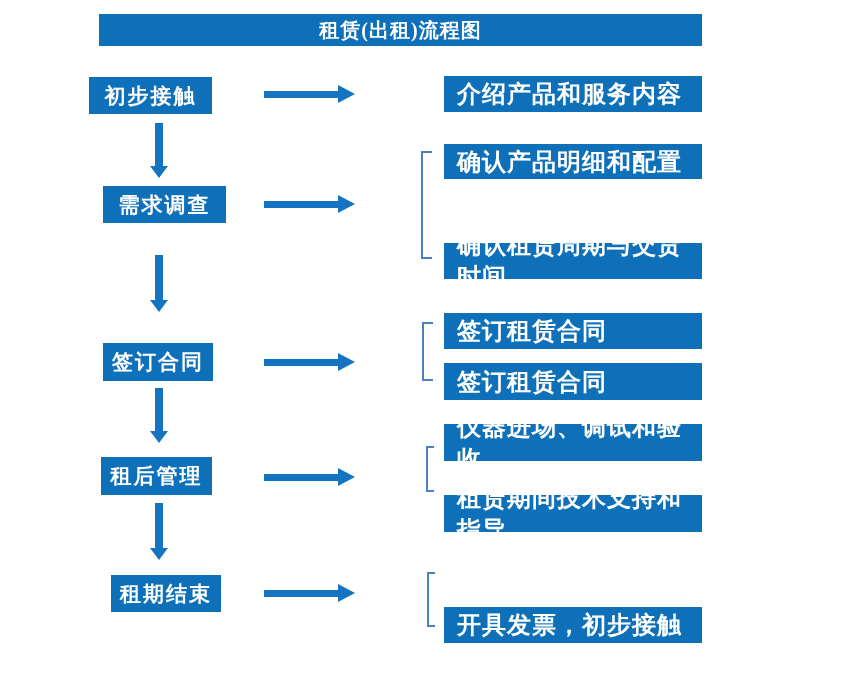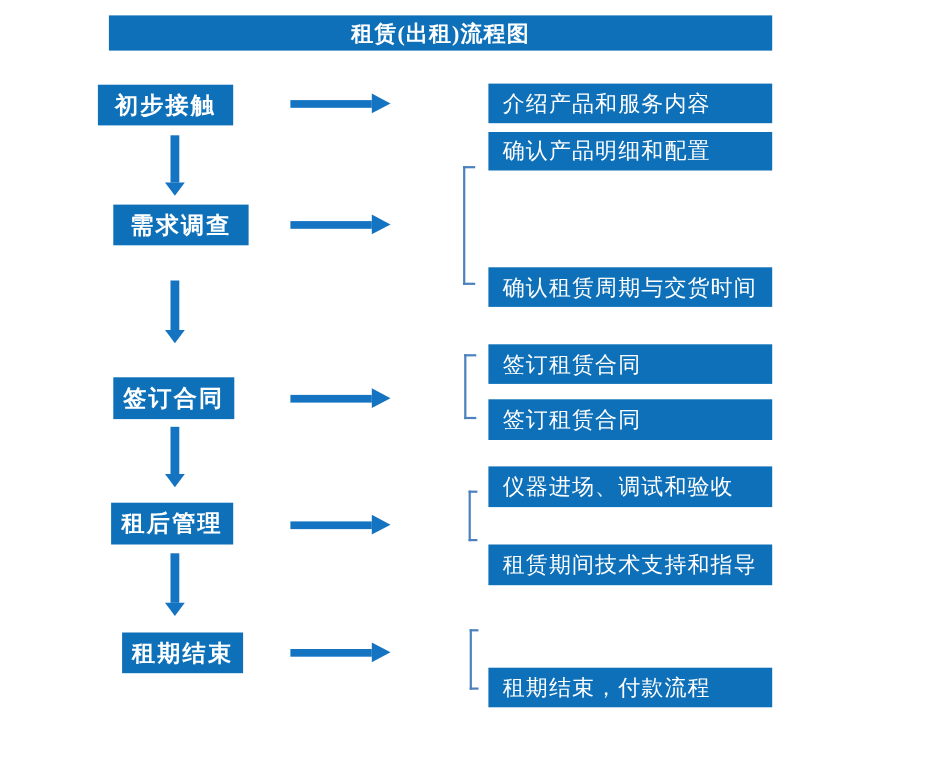--- a/index.html
+++ b/index.html
@@ -20,21 +20,21 @@
     position:absolute;
     background:var(--box-blue,#0E70B8);
     color:#fff;display:flex;align-items:center;justify-content:center;
     font-size:21px;font-weight:700;letter-spacing:2px;
   }
   .rbox{
     position:absolute;left:444px;width:258px;height:36px;
     background:var(--box-blue,#0E70B8);
     color:#fff;display:flex;align-items:center;
     padding-left:13px;box-sizing:border-box;
-    font-size:20px;font-weight:400;letter-spacing:1px;
+    font-size:24px;font-weight:700;letter-spacing:1px;
   }
   
   .harrow{position:absolute;left:264px;width:92px;height:18px;}
   .harrow .shaft{position:absolute;left:0;top:6px;width:74px;height:7px;background:var(--arrow-blue,#1474C2);}
   .harrow .head{position:absolute;left:74px;top:0;width:0;height:0;
     border-left:17px solid var(--arrow-blue,#1474C2);
     border-top:9px solid transparent;border-bottom:9px solid transparent;}
   
   .varrow{position:absolute;left:150px;width:18px;}
   .varrow .shaft{position:absolute;left:5px;top:0;width:8px;background:var(--arrow-blue,#1474C2);}
@@ -100,24 +100,24 @@
       <div class="head"></div>
   </div>
 
   <div class="bracket" style="left:421px;top:151px;width:11px;height:108px"></div>
   <div class="bracket" style="left:422px;top:322px;width:11px;height:59px"></div>
   <div class="bracket" style="left:426px;top:446px;width:8px;height:46px"></div>
   <div class="bracket" style="left:427px;top:572px;width:8px;height:55px"></div>
 
   <div class="rbox" style="top:76px">介绍产品和服务内容</div>
 
-  <div class="rbox" style="top:120px;height:35px">确认产品明细和配置</div>
+  <div class="rbox" style="top:144px;height:35px">确认产品明细和配置</div>
   <div class="rbox" style="top:243px">确认租赁周期与交货时间</div>
 
   <div class="rbox" style="top:313px">签订租赁合同</div>
   <div class="rbox" style="top:363px;height:37px">签订租赁合同</div>
 
   <div class="rbox" style="top:424px;height:37px">仪器进场、调试和验收</div>
   <div class="rbox" style="top:495px;height:37px">租赁期间技术支持和指导</div>
 
-  <div class="rbox" style="top:607px">租期结束，付款流程</div>
+  <div class="rbox" style="top:607px">开具发票，初步接触</div>
 
 </div>
 
 </body></html>

